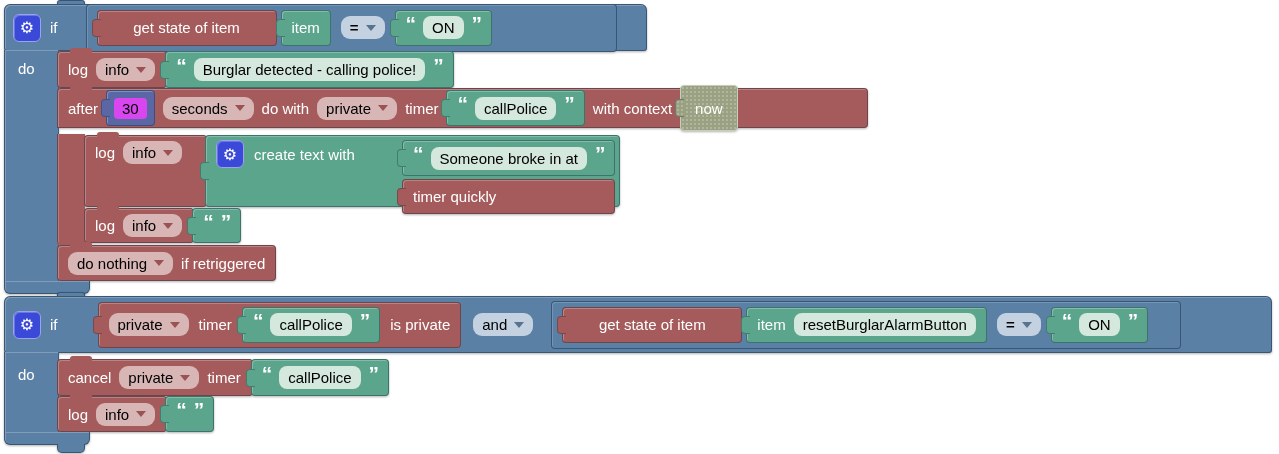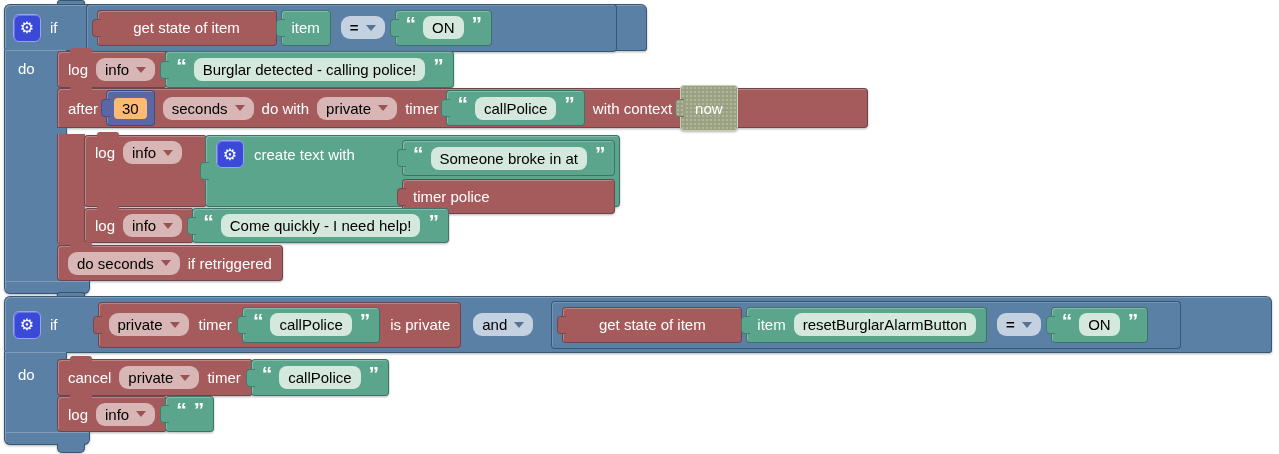--- a/index.html
+++ b/index.html
@@ -9,37 +9,37 @@
   .flexr{display:flex;align-items:center;}
   
   .blue{background:#5b80a5;}
   .red{background:#a55b5b;}
   .green{background:#5ba58c;}
   .math{background:#5b67a5;}
   .b{border:1px solid rgba(15,35,55,.38);box-shadow:inset 1px 1px 0 rgba(255,255,255,.25);border-radius:4px;}
   .piece{box-shadow:inset 1px 1px 0 rgba(255,255,255,.22);}
   .container{filter:drop-shadow(0 1px 1px rgba(0,0,0,.30));}
   .topbar{border:1px solid rgba(15,35,55,.45);border-radius:6px 6px 3px 3px;}
-  .spine{border-left:1px solid rgba(15,35,55,.45);border-right:1px solid rgba(15,35,55,.35);padding-left:8px;}
+  .spine{border-left:1px solid rgba(15,35,55,.45);border-right:1px solid rgba(15,35,55,.35);}
   .bottombar{border:1px solid rgba(15,35,55,.45);border-top:none;border-radius:0 0 6px 6px;}
   .tab{border:1px solid rgba(15,35,55,.45);border-top:none;border-radius:0 0 5px 5px;}
   .notch{border:1px solid rgba(15,35,55,.45);border-bottom:none;border-radius:3px 3px 0 0;}
   
   .stmt{display:flex;align-items:stretch;}
   .part{display:flex;align-items:center;gap:8px;padding:0 10px;position:relative;}
   .ntop::before{content:"";position:absolute;top:-4px;left:12px;width:22px;height:5px;background:inherit;border-radius:3px 3px 0 0;}
   .nub::before{content:"";position:absolute;left:-6px;top:50%;transform:translateY(-50%);
                width:8px;height:16px;background:inherit;border:1px solid rgba(15,35,55,.3);border-right:none;border-radius:4px 0 0 4px;}
   .rel{position:relative;}
   
   .fld{color:#000;border-radius:9px;padding:3px 9px;display:inline-flex;align-items:center;gap:7px;white-space:nowrap;}
   .fld-red{background:#d8b6b6;}
   .fld-blue{background:#c4d1e1;}
   .fld-green{background:#d5e8dd;border-radius:8px;}
-  .fld-num{background:#fdba74;border-radius:4px;padding:2px 8px;}
+  .fld-num{background:#d946ef;border-radius:4px;padding:2px 8px;}
   .arr{width:0;height:0;border-left:5px solid transparent;border-right:5px solid transparent;}
   .arr-red{border-top:6px solid #9b5252;}
   .arr-blue{border-top:6px solid #58738e;}
   .qm{font-size:21px;font-weight:bold;line-height:10px;position:relative;top:-4px;letter-spacing:-1px;}
   .lbl{white-space:nowrap;}
   
   .cmp{display:flex;align-items:center;gap:10px;border:1px solid rgba(10,30,50,.42);
        box-shadow:inset 1px 1px 0 rgba(255,255,255,.16);border-radius:4px;padding:5px 10px;background:#5b80a5;}
   .vblk{display:flex;align-items:center;gap:8px;padding:0 10px;height:34px;position:relative;white-space:nowrap;}
   .gear{width:26px;height:26px;border-radius:6px;background:#3b49d8;border:1px solid #98a2ee;flex:0 0 auto;
@@ -146,45 +146,44 @@
             </div>
           <span class="lbl">create text with</span>
         </div>
         <div style="display:flex;flex-direction:column;gap:3px;">
           <div class="vblk green b nub" style="background:#5ba58c;">
             <span class="qm">“</span>
             <span class="fld fld-green">Someone broke in at</span>
             <span class="qm">”</span>
           </div>
           <div class="vblk red b nub" style="height:33px;">
-            <span class="lbl">timer police</span>
+            <span class="lbl">timer quickly</span>
           </div>
         </div>
       </div>
     </div>
 
     <div class="abs stmt" style="left:80px;top:204px;height:35px;">
       <div class="part red b ntop" style="border-radius:4px 2px 2px 4px;">
         <span class="lbl">log</span>
         <span class="fld fld-red">
           <span>info</span>
           <i class="arr arr-red"></i>
         </span>
       </div>
       <div class="part green b rel nub" style="margin-left:-1px;">
         <span class="qm">“</span>
-        <span class="fld fld-green">Come quickly - I need help!</span>
         <span class="qm">”</span>
       </div>
     </div>
 
     <div class="abs stmt" style="left:53px;top:241px;height:36px;">
       <div class="part red b ntop">
         <span class="fld fld-red">
-          <span>do seconds</span>
+          <span>do nothing</span>
           <i class="arr arr-red"></i>
         </span>
         <span class="lbl">if retriggered</span>
       </div>
     </div>
   </div>
 
   <div class="abs container" style="left:4px;top:296px;width:1270px;height:160px;">
     <div class="abs blue notch" style="left:53px;top:-4px;width:26px;height:5px;"></div>
     <div class="abs blue topbar piece flexr" style="left:0;top:0;width:1268px;height:57px;padding-left:8px;box-sizing:border-box;">

